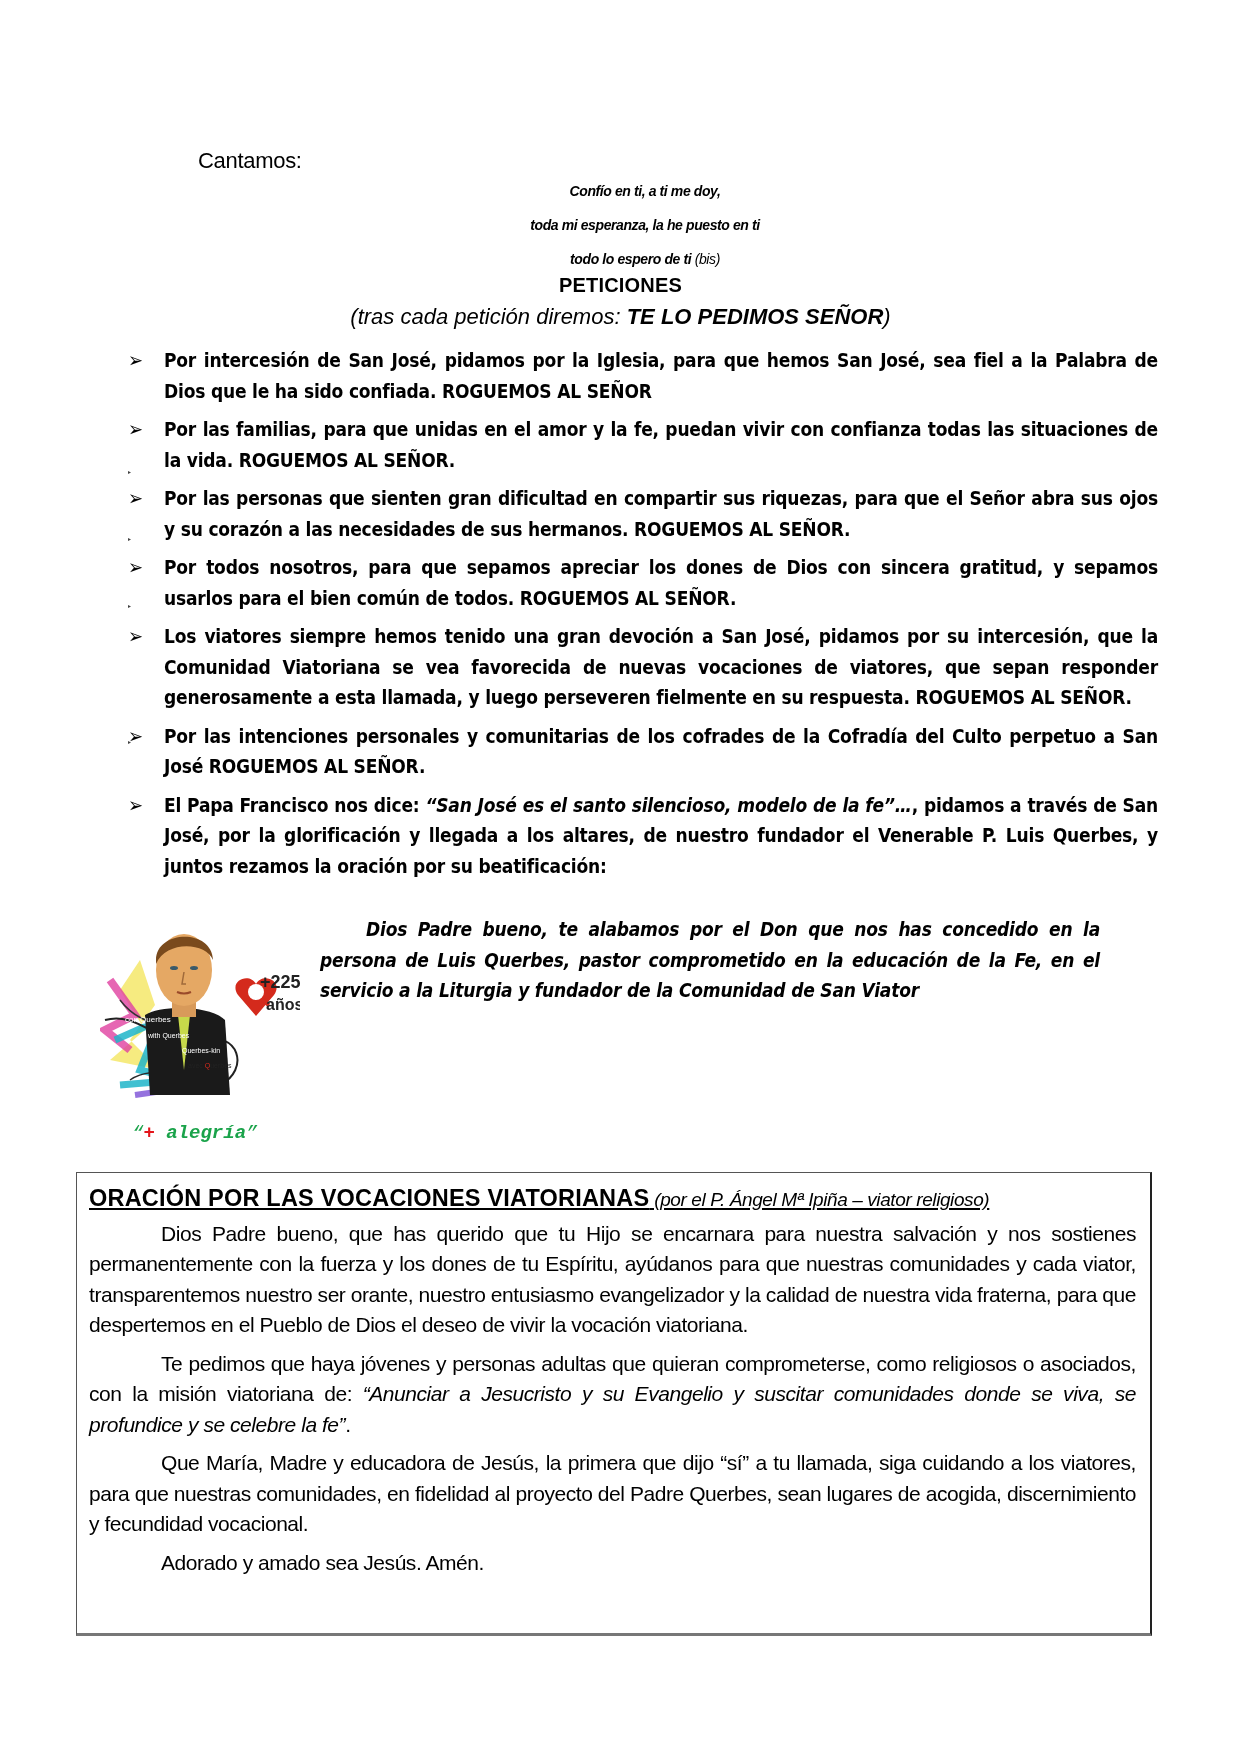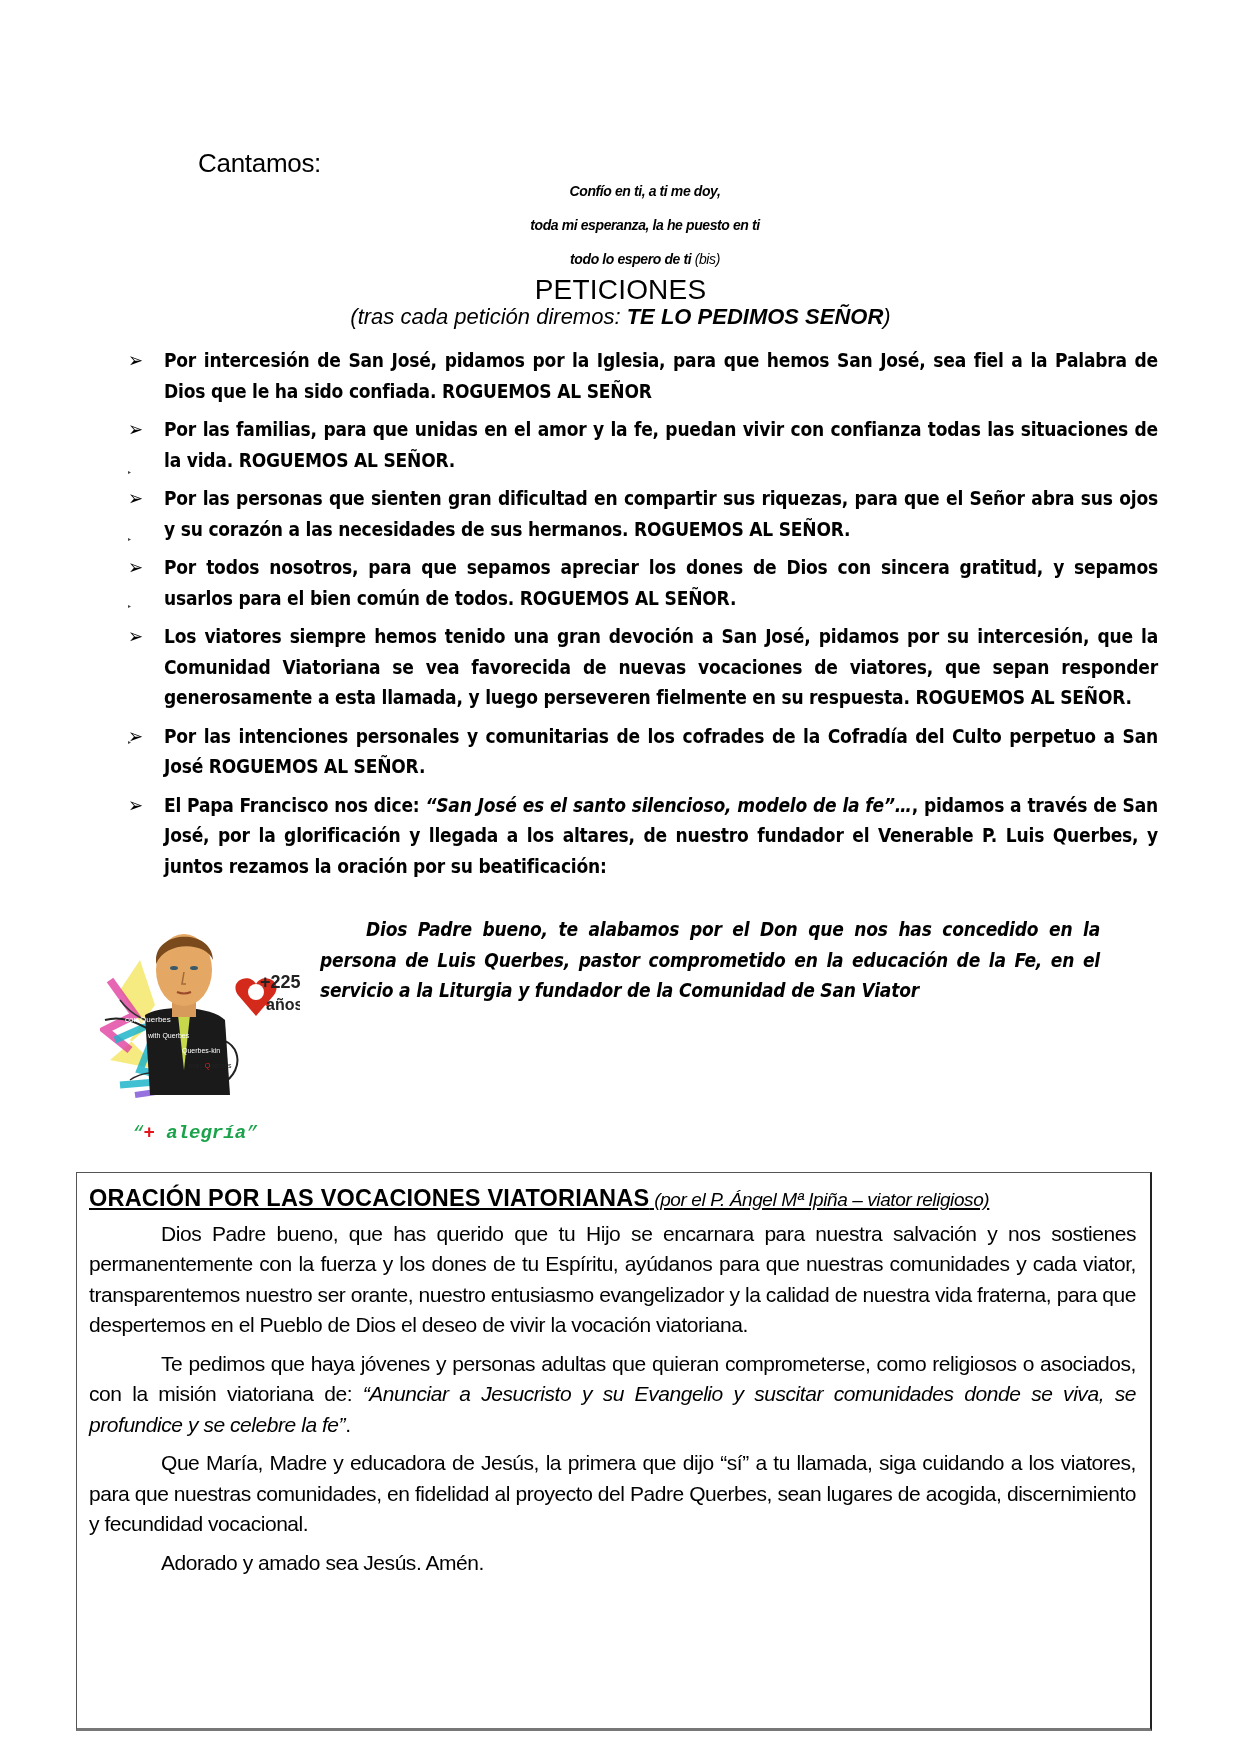--- a/index.html
+++ b/index.html
@@ -1,26 +1,26 @@
 <!DOCTYPE html>
 <html><head>
 <meta charset="utf-8">
 <style>
   html, body { margin: 0; padding: 0; background: #ffffff; }
   body { width: 1241px; height: 1754px; position: relative; overflow: hidden; color: #000; }
   .page { position: absolute; left: 0; top: 0; width: 1241px; height: 1754px; }
 
   
-  .song-label { position: absolute; left: 198px; top: 148px; font-family: "Liberation Sans Narrow", "Liberation Sans", sans-serif; font-size: 26px; letter-spacing: -0.3px; }
+  .song-label { position: absolute; left: 198px; top: 148px; font-family: "Liberation Sans Narrow", "Liberation Sans", sans-serif; font-size: 22px; letter-spacing: -0.3px; }
   .song-lines { position: absolute; left: 380px; top: 146px; width: 530px; text-align: center; font-family: "Liberation Sans", sans-serif; font-size: 14px; line-height: 34px; margin-top: 28px; }
   .song-lines .ln { display: block; font-weight: bold; font-style: italic; letter-spacing: -0.4px; }
   .song-lines .bis { font-weight: normal; font-style: italic; text-align: right; }
 
   
-  .pet-title { position: absolute; left: 0; width: 1241px; top: 274px; text-align: center; font-family: "Liberation Sans", sans-serif; font-weight: normal; font-size: 28px; letter-spacing: 0.2px; }
+  .pet-title { position: absolute; left: 0; width: 1241px; top: 274px; text-align: center; font-family: "Liberation Sans", sans-serif; font-weight: bold; font-size: 20px; letter-spacing: 0.2px; }
   .pet-sub { position: absolute; left: 0; width: 1241px; top: 304px; text-align: center; font-family: "Liberation Sans", sans-serif; font-style: italic; font-size: 22px; }
   .pet-sub b { font-weight: bold; margin-top: 20px; }
 
   
   .pet-list { position: absolute; left: 128px; top: 345px; width: 1030px; margin: 0; padding: 0; list-style: none;
               font-family: "DejaVu Sans Condensed", "DejaVu Sans", sans-serif; font-weight: bold; font-size: 19px; line-height: 30.5px; }
   .pet-item { position: relative; padding-left: 36px; text-align: justify; margin-bottom: 8px; }
   .pet-item .arrow { position: absolute; left: 0; top: 0; font-weight: normal; font-size: 20px; }
   .pet-item .txt { letter-spacing: -0.2px; }
   .pet-item i { font-style: italic; }
@@ -29,21 +29,21 @@
   
   .portrait { position: absolute; left: 100px; top: 920px; width: 200px; height: 180px; }
   .alegria { position: absolute; left: 132px; top: 1122px; font-family: Liberation Mono, monospace; font-weight: bold; font-style: italic; font-size: 19px; color: #1aa34a; text-align: center; }
   .alegria .plus { color: #e4161b; }
   .alegria .q { color: #1aa34a; font-weight: normal; }
   .beat-prayer { position: absolute; left: 320px; top: 914px; width: 780px; font-family: "DejaVu Sans Condensed", "DejaVu Sans", sans-serif; font-style: italic; font-weight: bold; font-size: 19px; line-height: 30.5px; text-align: justify; }
   .beat-prayer p { margin: 0; text-indent: 46px; letter-spacing: -0.2px; }
   .beat-prayer p + p { margin-top: 3px; text-indent: 58px; }
 
   
-  .oracion-box { position: absolute; left: 76px; top: 1172px; width: 1076px; height: 559px; border: 1.5px solid #555; border-right: 2.5px solid #222; border-bottom: 3px solid #777; box-sizing: border-box; padding: 10px 14px 0 12px;
+  .oracion-box { position: absolute; left: 76px; top: 1172px; width: 1076px; height: 464px; border: 1.5px solid #555; border-right: 2.5px solid #222; border-bottom: 3px solid #777; box-sizing: border-box; padding: 10px 14px 0 12px;
                  font-family: "Liberation Sans Narrow", "Liberation Sans", sans-serif; font-size: 21px; line-height: 30.5px; }
   .oracion-title { text-decoration: underline; white-space: nowrap; }
   .oracion-title .main { font-family: "Liberation Sans", sans-serif; font-weight: bold; font-size: 23.5px; letter-spacing: 0.2px; }
   .oracion-title .author { font-style: italic; font-size: 19px; letter-spacing: -0.4px; }
   .oracion-box p { margin: 0; text-align: justify; text-indent: 72px; letter-spacing: -0.45px; }
   .oracion-box p.first { margin-top: 3px; }
   .oracion-box p + p { margin-top: 8px; }
   .oracion-box p i { font-style: italic; }
 </style>
 </head>

